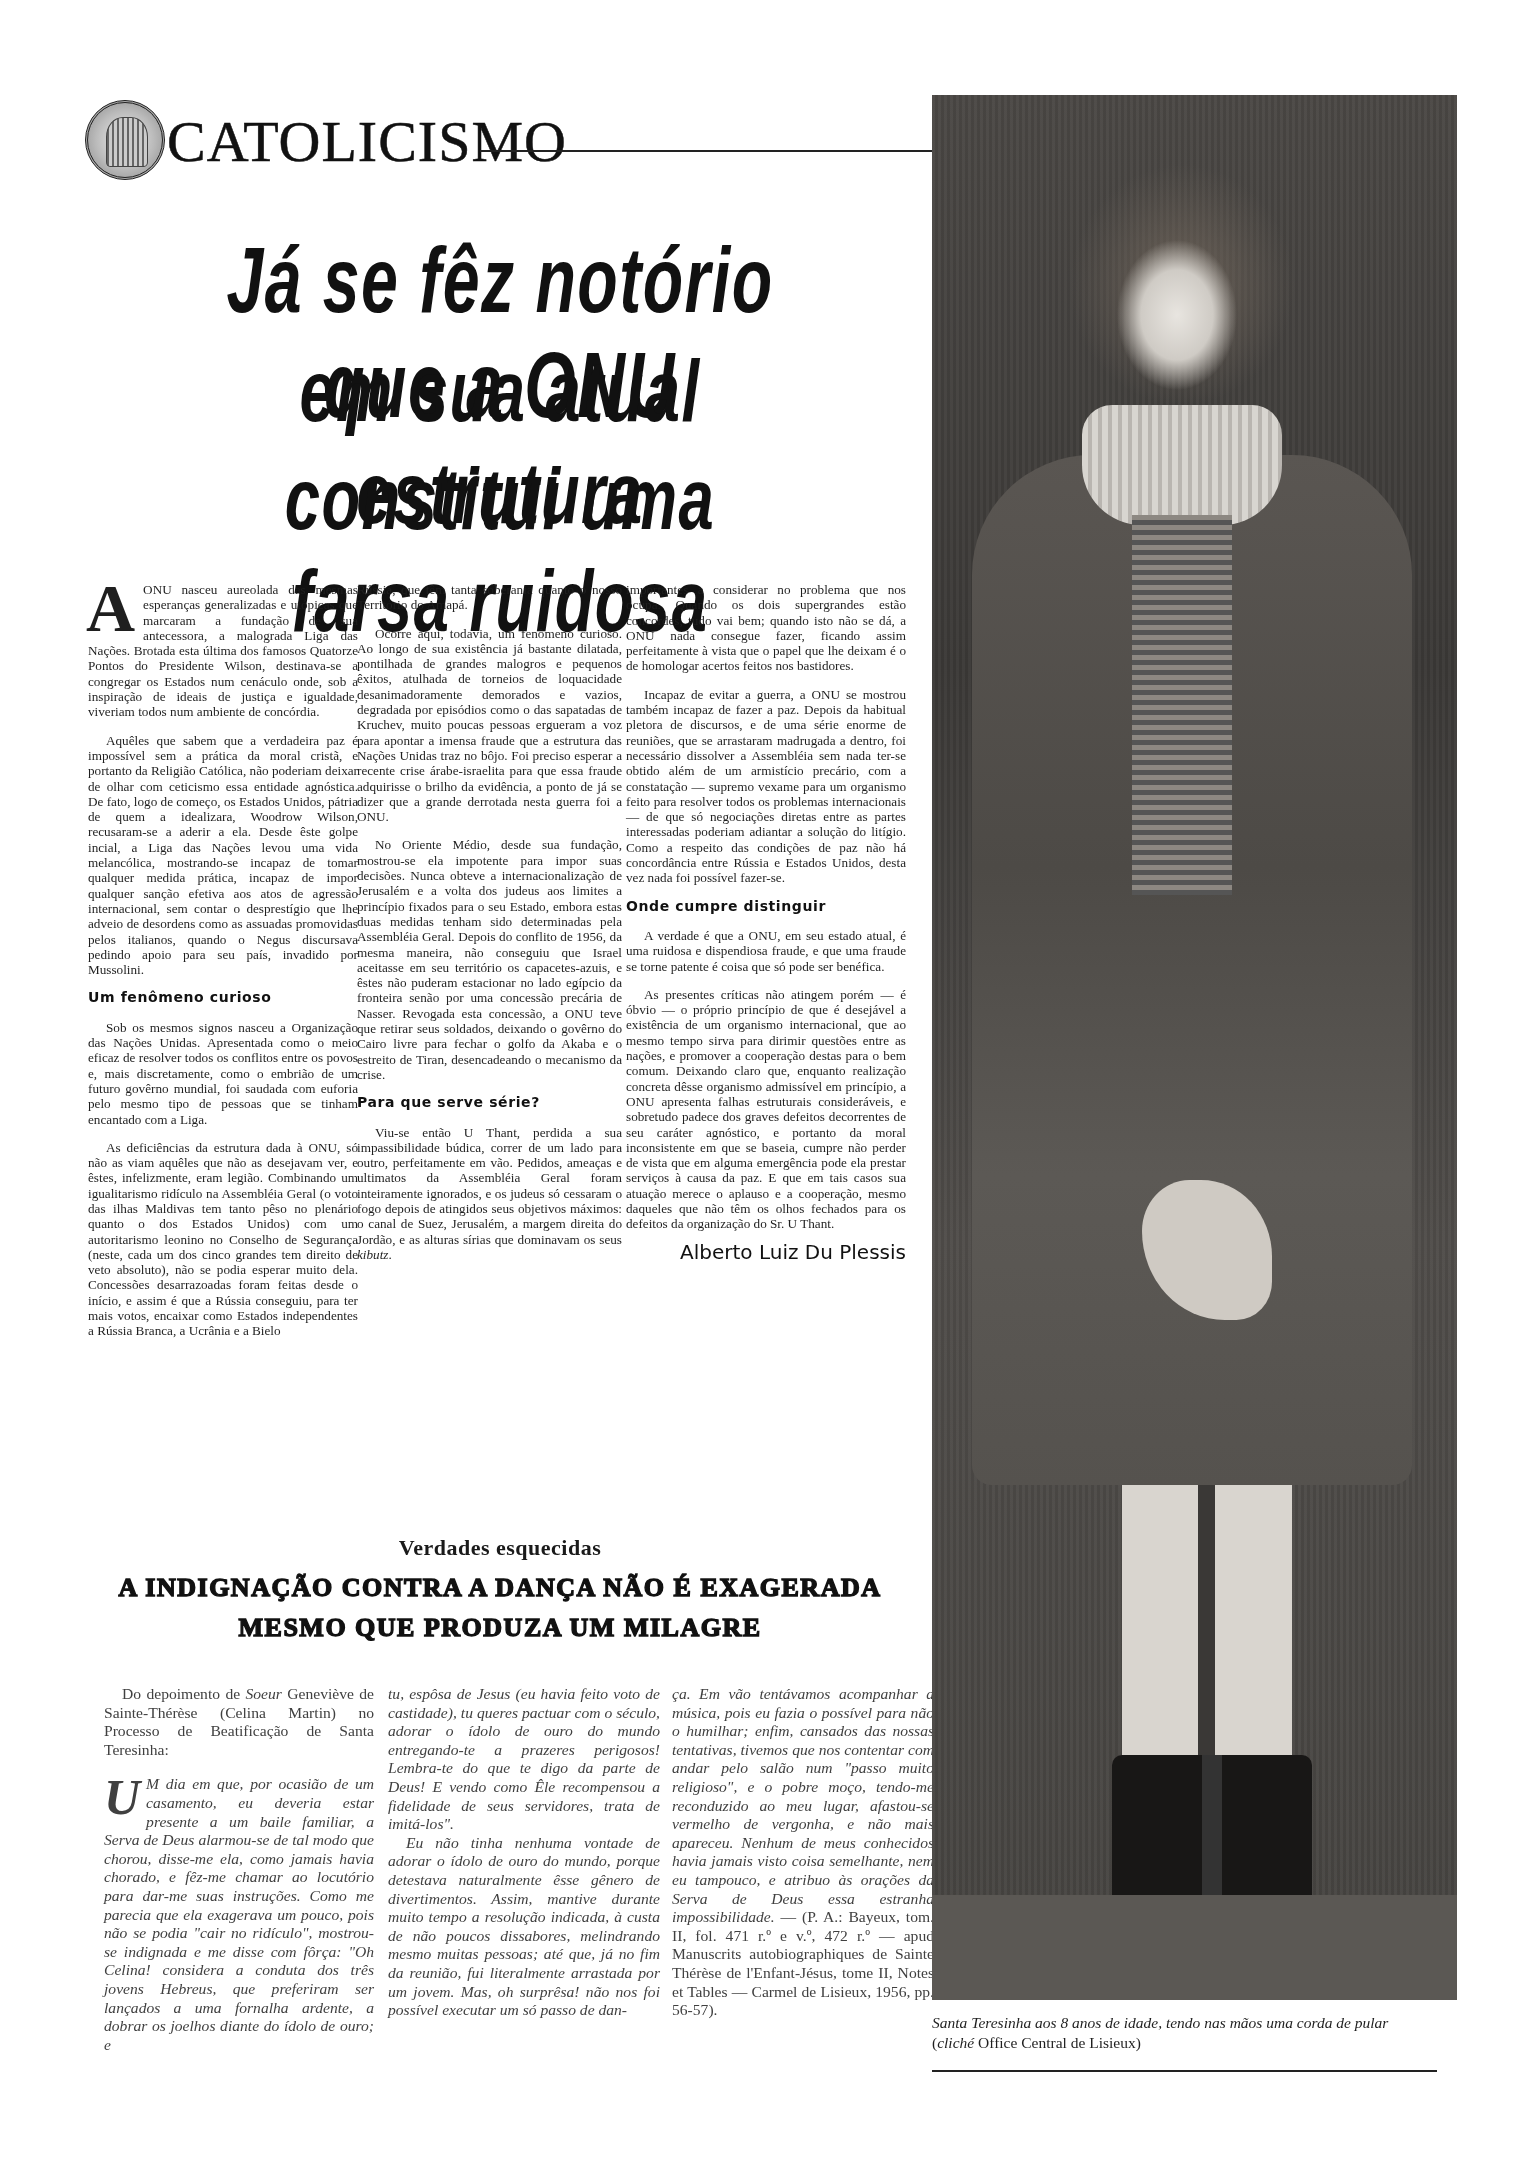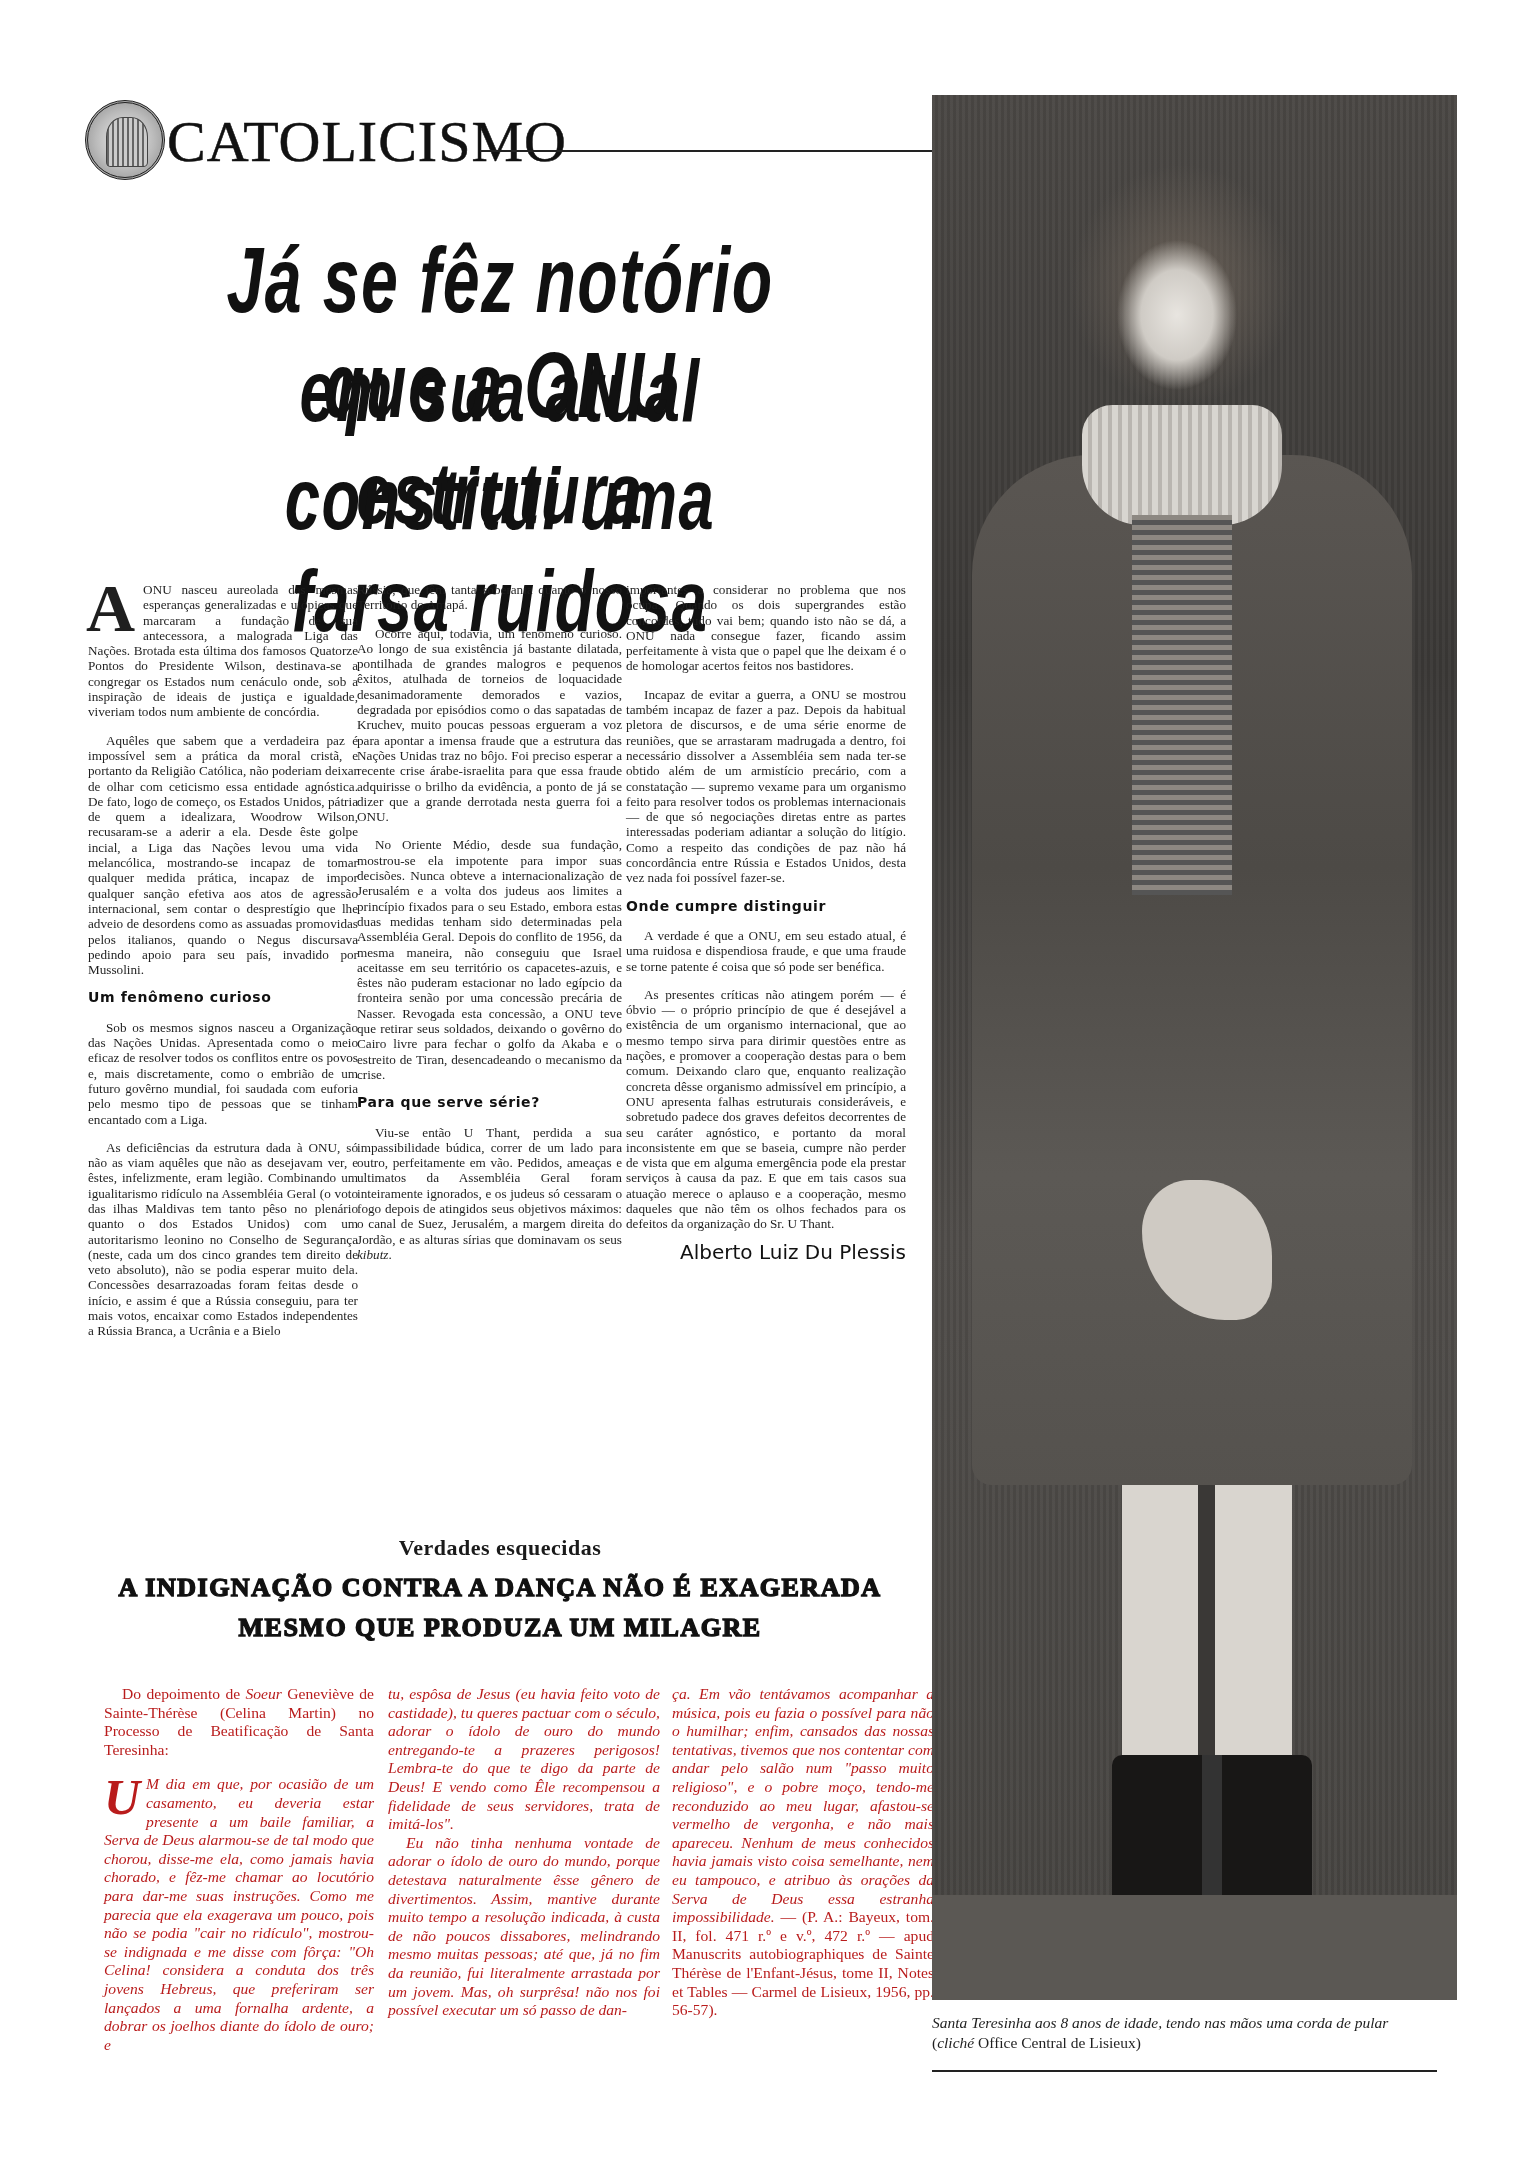--- a/index.html
+++ b/index.html
@@ -40,21 +40,21 @@
 
   
   .kicker { position: absolute; left: 90px; top: 1535px; width: 820px; text-align: center;
           font-family: "Liberation Serif", serif; font-size: 22px; font-weight: bold; letter-spacing: 0.5px; }
   .title2 { position: absolute; left: 90px; width: 820px; text-align: center;
           font-family: "Liberation Serif", "DejaVu Serif", serif; font-weight: bold; font-size: 26px; letter-spacing: 1.5px;
           -webkit-text-stroke: 1.4px #111; color: #111; }
   .t2a { top: 1573px; }
   .t2b { top: 1613px; }
 
-  .col2 { position: absolute; font-size: 15.6px; line-height: 18.6px; text-align: justify; color: #b91c1c; }
+  .col2 { position: absolute; font-size: 15.6px; line-height: 18.6px; text-align: justify; color: #404040; }
   .d1 { left: 104px; top: 1685px; width: 270px; }
   .d2 { left: 388px; top: 1685px; width: 272px; }
   .d3 { left: 672px; top: 1685px; width: 262px; }
   .col2 .intro { text-indent: 18px; margin-bottom: 16px; }
   .col2 .it { font-style: italic; }
   .dropcap-U { float: left; font-size: 50px; line-height: 40px; font-style: italic; font-weight: bold; margin: 2px 6px 0 0; }
   .col2 .ind { text-indent: 18px; }
 
   
   .photo { position: absolute; left: 932px; top: 95px; width: 525px; height: 1905px;

